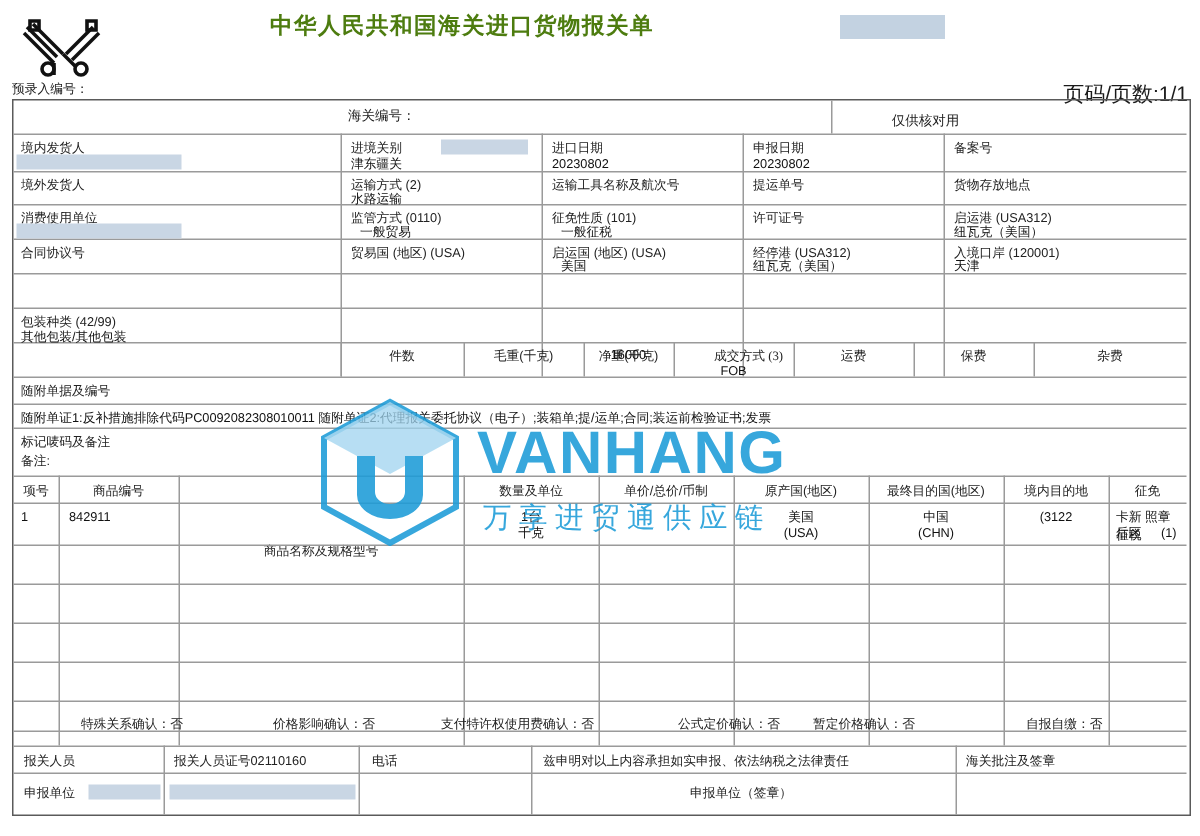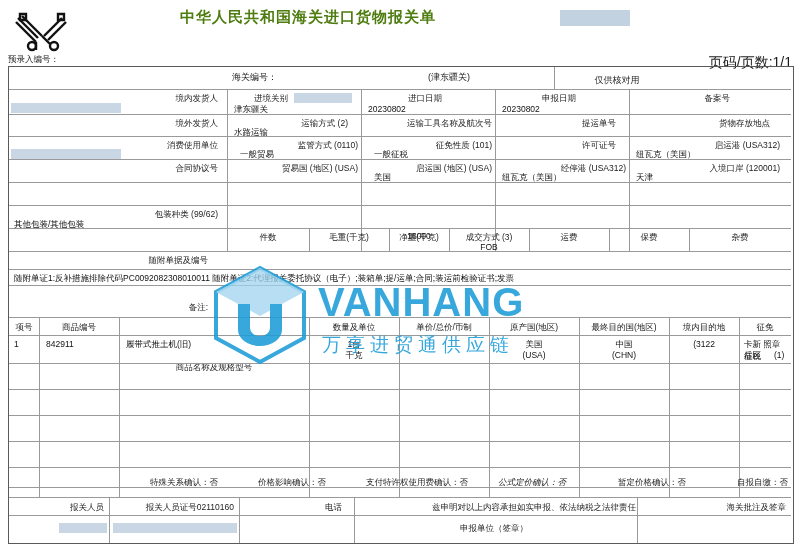--- a/index.html
+++ b/index.html
@@ -22,21 +22,21 @@
   }
   .title-redact{position:absolute;left:560px;top:10px;width:70px;height:16px;background:#c3d2e1;}
   .preentry{position:absolute;left:8px;top:54px;font-size:8.5px;}
   .pageno{position:absolute;right:8px;top:54px;font-size:14px;}
 
   
   .frame{position:absolute;left:8px;top:66px;width:784px;height:476px;border:1px solid #5a5a5a;}
   .cell{position:absolute;box-sizing:border-box;padding:1px 3px;overflow:hidden;}
   .vline{position:absolute;width:0;border-left:1px solid #9a9a9a;}
   .hline{position:absolute;height:0;border-top:1px solid #9a9a9a;}
-  .lbl{font-size:8.5px;color:#222;text-align:right;}
+  .lbl{font-size:8.5px;color:#222;}
   .val{font-size:8.5px;color:#111;}
   .ctr{text-align:center;}
 
   
   .wm{position:absolute;left:200px;top:258px;width:400px;height:110px;opacity:.88;pointer-events:none;}
   .wm-text{
     position:absolute;left:118px;top:22px;font-size:40px;font-weight:bold;
     color:#1c9cd8;letter-spacing:1px;font-family:"Liberation Sans",sans-serif;
   }
   .wm-sub{
@@ -73,21 +73,20 @@
     <div class="preentry">
       <span>预录入编号：</span>
     </div>
     <div class="pageno">页码/页数:1/1</div>
   </div>
 
   <div class="frame">
 
     <div class="hline" style="left:0;top:22px;width:782px;"></div>
     <div class="cell" style="left:220px;top:3px;width:130px;">海关编号：</div>
-    <div class="cell ctr" style="left:350px;top:3px;width:180px;">(津东疆关)</div>
     <div class="vline" style="left:545px;top:0;height:22px;"></div>
     <div class="cell ctr" style="left:548px;top:6px;width:120px;">仅供核对用</div>
 
     <div class="vline" style="left:218px;top:22px;height:162px;"></div>
     <div class="vline" style="left:352px;top:22px;height:162px;"></div>
     <div class="vline" style="left:486px;top:22px;height:162px;"></div>
     <div class="vline" style="left:620px;top:22px;height:162px;"></div>
 
     <div class="hline" style="left:0;top:47px;width:782px;"></div>
     <div class="hline" style="left:0;top:69px;width:782px;"></div>
@@ -138,35 +137,36 @@
     <div class="cell val" style="left:624px;top:104px;width:150px;">天津</div>
 
     <div class="vline" style="left:218px;top:161px;height:23px;"></div>
     <div class="vline" style="left:300px;top:161px;height:23px;"></div>
     <div class="vline" style="left:380px;top:161px;height:23px;"></div>
     <div class="vline" style="left:440px;top:161px;height:23px;"></div>
     <div class="vline" style="left:520px;top:161px;height:23px;"></div>
     <div class="vline" style="left:600px;top:161px;height:23px;"></div>
     <div class="vline" style="left:680px;top:161px;height:23px;"></div>
 
-    <div class="cell lbl" style="left:2px;top:141px;width:210px;">包装种类 (99/62)</div>
+    <div class="cell lbl" style="left:2px;top:141px;width:210px;">包装种类 (42/99)</div>
     <div class="cell val" style="left:2px;top:151px;width:210px;">其他包装/其他包装</div>
     <div class="cell lbl ctr" style="left:220px;top:164px;width:78px;">件数</div>
     <div class="cell lbl ctr" style="left:302px;top:164px;width:76px;">毛重(千克)</div>
     <div class="cell lbl ctr" style="left:382px;top:164px;width:56px;">净重(千克)</div>
     <div class="cell val ctr" style="left:382px;top:163px;width:56px;text-align:center;">16000</div>
-    <div class="cell lbl ctr" style="left:442px;top:164px;width:76px;">成交方式 (3)</div>
+    <div class="cell lbl ctr" style="left:452px;top:164px;width:76px;font-family:Liberation Serif, serif;">成交方式 (3)</div>
     <div class="cell val ctr" style="left:442px;top:174px;width:76px;">FOB</div>
     <div class="cell lbl ctr" style="left:522px;top:164px;width:76px;">运费</div>
     <div class="cell lbl ctr" style="left:602px;top:164px;width:76px;">保费</div>
     <div class="cell lbl ctr" style="left:682px;top:164px;width:98px;">杂费</div>
 
     <div class="cell lbl" style="left:2px;top:187px;width:200px;">随附单据及编号</div>
     <div class="cell val" style="left:2px;top:205px;width:778px;">随附单证1:反补措施排除代码PC0092082308010011 随附单证2:代理报关委托协议（电子）;装箱单;提/运单;合同;装运前检验证书;发票</div>
 
+    <div class="cell lbl" style="left:2px;top:221px;width:200px;">标记唛码及备注</div>
     <div class="cell lbl" style="left:2px;top:234px;width:200px;">备注:</div>
 
     <div class="hline" style="left:0;top:268px;width:782px;"></div>
 
     <div class="vline" style="left:30px;top:250px;height:180px;"></div>
     <div class="vline" style="left:110px;top:250px;height:180px;"></div>
     <div class="vline" style="left:300px;top:250px;height:180px;"></div>
     <div class="vline" style="left:390px;top:250px;height:180px;"></div>
     <div class="vline" style="left:480px;top:250px;height:180px;"></div>
     <div class="vline" style="left:570px;top:250px;height:180px;"></div>
@@ -178,21 +178,20 @@
     <div class="cell lbl ctr" style="left:112px;top:254px;width:186px;margin-top:40px;">商品名称及规格型号</div>
     <div class="cell lbl ctr" style="left:302px;top:254px;width:86px;">数量及单位</div>
     <div class="cell lbl ctr" style="left:392px;top:254px;width:86px;">单价/总价/币制</div>
     <div class="cell lbl ctr" style="left:482px;top:254px;width:86px;">原产国(地区)</div>
     <div class="cell lbl ctr" style="left:572px;top:254px;width:86px;">最终目的国(地区)</div>
     <div class="cell lbl ctr" style="left:662px;top:254px;width:66px;">境内目的地</div>
     <div class="cell lbl ctr" style="left:732px;top:254px;width:48px;">征免</div>
 
     <div class="cell val" style="left:2px;top:271px;width:28px;">1</div>
     <div class="cell val" style="left:34px;top:271px;width:74px;">842911</div>
-    <div class="cell val" style="left:114px;top:271px;width:184px;">履带式推土机(旧)</div>
     <div class="cell val ctr" style="left:302px;top:271px;width:86px;">1台</div>
     <div class="cell val ctr" style="left:302px;top:282px;width:86px;">千克</div>
     <div class="cell val ctr" style="left:482px;top:271px;width:86px;">美国</div>
     <div class="cell val ctr" style="left:482px;top:282px;width:86px;">(USA)</div>
     <div class="cell val ctr" style="left:572px;top:271px;width:86px;">中国</div>
     <div class="cell val ctr" style="left:572px;top:282px;width:86px;">(CHN)</div>
     <div class="cell val ctr" style="left:662px;top:271px;width:66px;">(3122</div>
     <div class="cell val" style="left:732px;top:271px;width:48px;">卡新 照章征税</div>
     <div class="cell val" style="left:732px;top:282px;width:30px;">后区</div>
     <div class="cell val" style="left:762px;top:282px;width:20px;">(1)</div>
@@ -201,21 +200,21 @@
     <div class="hline" style="left:0;top:322px;width:782px;"></div>
     <div class="hline" style="left:0;top:348px;width:782px;"></div>
     <div class="hline" style="left:0;top:374px;width:782px;"></div>
     <div class="hline" style="left:0;top:400px;width:782px;"></div>
     <div class="hline" style="left:0;top:430px;width:782px;"></div>
 
     <div class="hline" style="left:0;top:420px;width:782px;"></div>
     <div class="cell lbl" style="left:170px;top:409px;width:150px;"><span>价格影响确认：</span><span>否</span></div>
     <div class="cell lbl" style="left:42px;top:409px;width:170px;"><span>特殊关系确认：</span><span>否</span></div>
     <div class="cell lbl" style="left:282px;top:409px;width:180px;"><span>支付特许权使用费确认：</span><span>否</span></div>
-    <div class="cell lbl" style="left:420px;top:409px;width:140px;font-style:italic;"><span>公式定价确认：</span><span>否</span></div>
+    <div class="cell lbl" style="left:440px;top:409px;width:140px;"><span>公式定价确认：</span><span>否</span></div>
     <div class="cell lbl" style="left:530px;top:409px;width:150px;"><span>暂定价格确认：</span><span>否</span></div>
     <div class="cell lbl" style="left:672px;top:409px;width:110px;"><span>自报自缴：</span><span>否</span></div>
 
     <div class="hline" style="left:0;top:448px;width:782px;"></div>
     <div class="vline" style="left:100px;top:430px;height:46px;"></div>
     <div class="vline" style="left:230px;top:430px;height:46px;"></div>
     <div class="vline" style="left:345px;top:430px;height:46px;"></div>
     <div class="vline" style="left:628px;top:430px;height:46px;"></div>
 
     <div class="cell lbl" style="left:4px;top:434px;width:94px;">报关人员</div>

